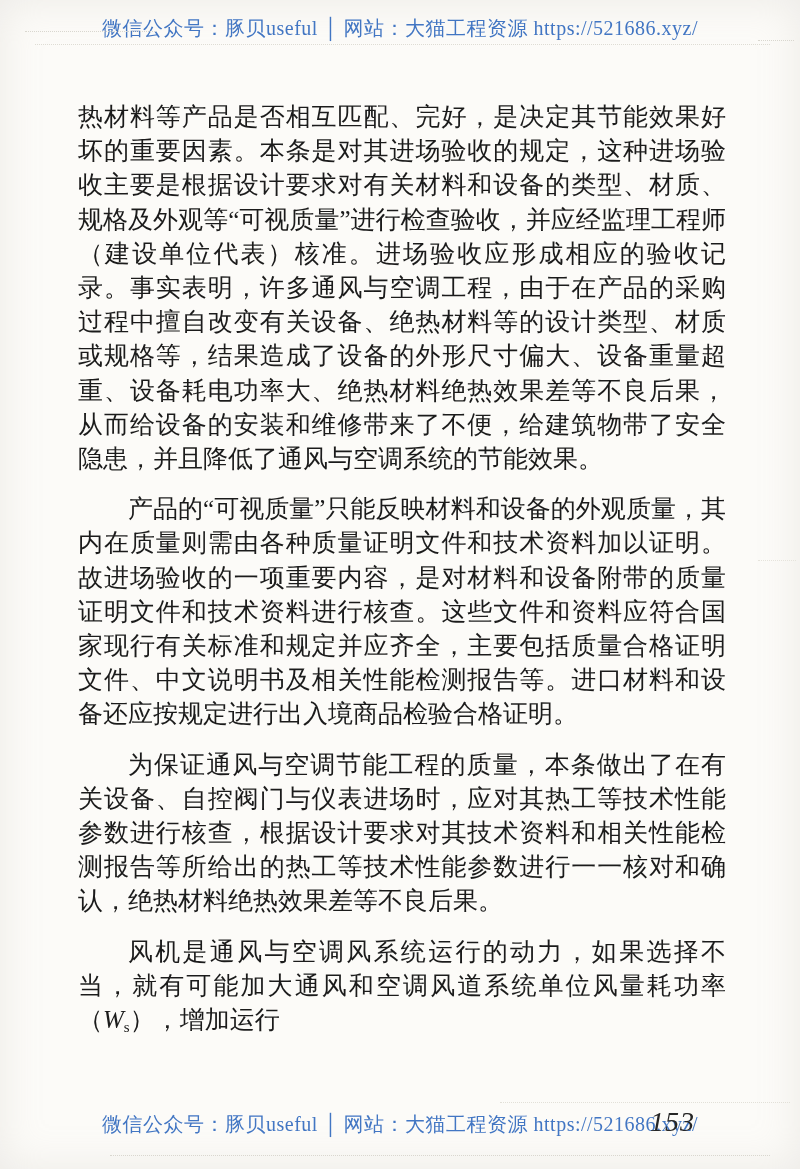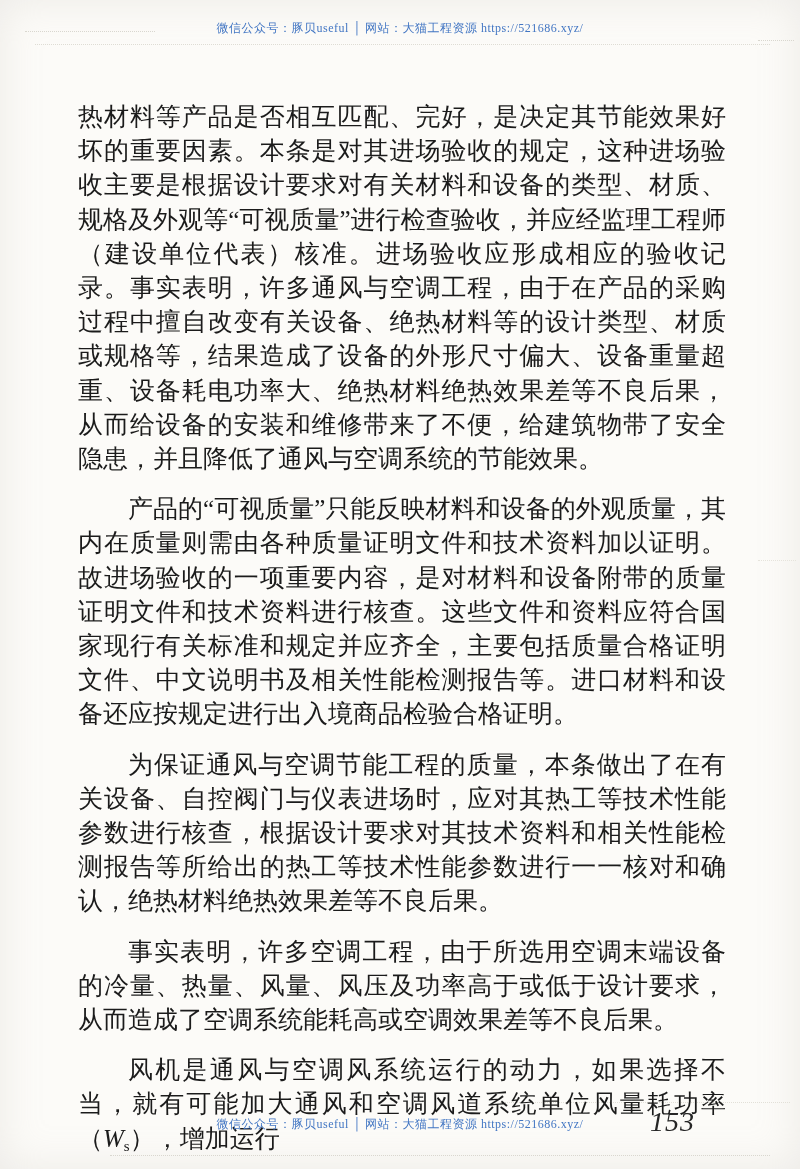--- a/index.html
+++ b/index.html
@@ -13,21 +13,21 @@
     position:relative;
     width:800px;height:1169px;
     background:#fcfbf8;
     box-shadow:inset 0 0 40px rgba(190,188,180,0.25);
   }
   
   .promo{
     position:absolute;left:0;width:800px;
     text-align:center;
     color:#4276c3;
-    font-size:12px;line-height:24px;
+    font-size:20px;line-height:24px;
     letter-spacing:0.5px;
     white-space:nowrap;
   }
   .promo.top{top:16px;}
   .promo.bottom{top:1112px;}
   
   .rule{
     position:absolute;height:0;
     border-top:1px dotted #d9d7cf;
   }
@@ -82,21 +82,20 @@
   <div class="rule r2"></div>
   <div class="rule r3"></div>
   <div class="rule r4"></div>
   <div class="rule r5"></div>
   <div class="rule r6"></div>
 
   <div class="bodytext">
     <p class="no-indent">热材料等产品是否相互匹配、完好，是决定其节能效果好坏的重要因素。本条是对其进场验收的规定，这种进场验收主要是根据设计要求对有关材料和设备的类型、材质、规格及外观等“可视质量”进行检查验收，并应经监理工程师（建设单位代表）核准。进场验收应形成相应的验收记录。事实表明，许多通风与空调工程，由于在产品的采购过程中擅自改变有关设备、绝热材料等的设计类型、材质或规格等，结果造成了设备的外形尺寸偏大、设备重量超重、设备耗电功率大、绝热材料绝热效果差等不良后果，从而给设备的安装和维修带来了不便，给建筑物带了安全隐患，并且降低了通风与空调系统的节能效果。</p>
     <p>产品的“可视质量”只能反映材料和设备的外观质量，其内在质量则需由各种质量证明文件和技术资料加以证明。故进场验收的一项重要内容，是对材料和设备附带的质量证明文件和技术资料进行核查。这些文件和资料应符合国家现行有关标准和规定并应齐全，主要包括质量合格证明文件、中文说明书及相关性能检测报告等。进口材料和设备还应按规定进行出入境商品检验合格证明。</p>
     <p>为保证通风与空调节能工程的质量，本条做出了在有关设备、自控阀门与仪表进场时，应对其热工等技术性能参数进行核查，根据设计要求对其技术资料和相关性能检测报告等所给出的热工等技术性能参数进行一一核对和确认，绝热材料绝热效果差等不良后果。</p>
-    <p>事实表明，许多空调工程，由于所选用空调末端设备的冷量、热量、风量、风压及功率高于或低于设计要求，从而造成了空调系统能耗高或空调效果差等不良后果。</p>
     <p><span>风机是通风与空调风系统运行的动力，如果选择不当，就有可能加大通风和空调风道系统单位风量耗功率（</span><span class="formula-var">W</span><span class="formula-sub">s</span><span>），增加运行</span></p>
   </div>
 
   <div class="promo bottom">微信公众号：豚贝useful │ 网站：大猫工程资源 https://521686.xyz/</div>
 
   <div class="page-number">153</div>
 
 </div>
 
 </body></html>

